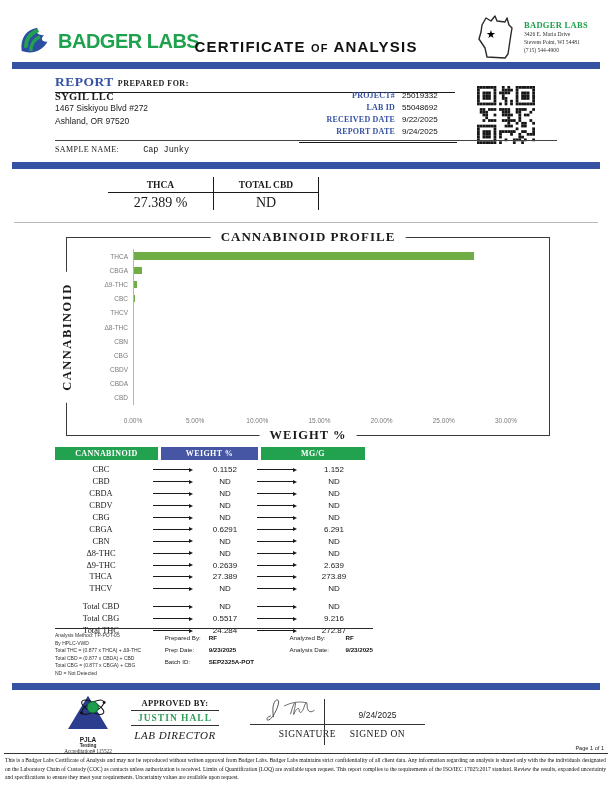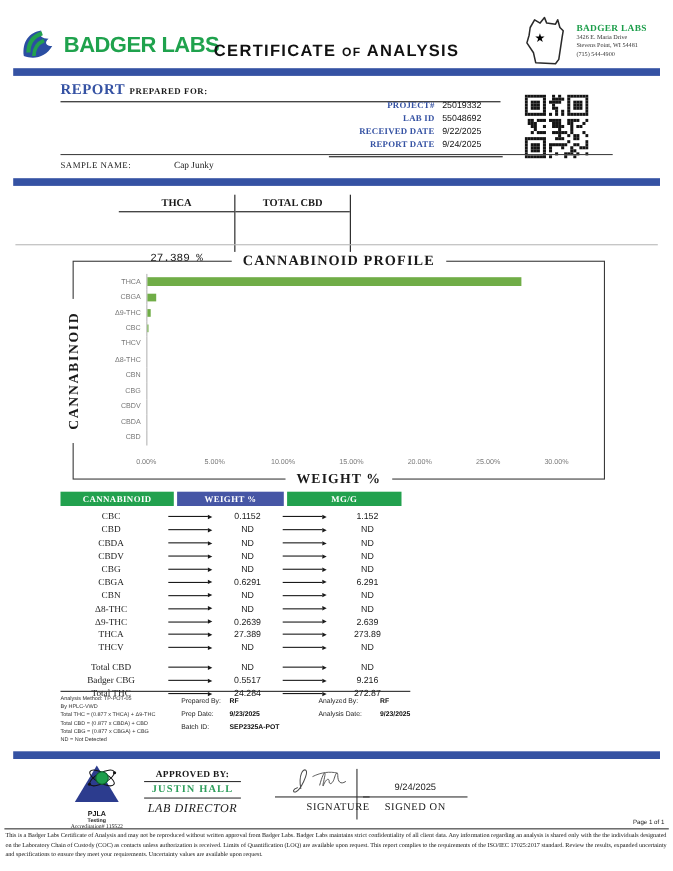--- a/index.html
+++ b/index.html
@@ -28,29 +28,29 @@
   .client-name{font-weight:bold;font-size:10.5px;letter-spacing:.3px;}
   .client-line{font-family:"Liberation Sans",sans-serif;font-size:8.5px;line-height:1.55;color:#222;}
   .meta{position:absolute;left:299px;top:90px;width:158px;border-bottom:1px solid #1a1a1a;padding-bottom:4px;}
   .meta-row{display:flex;align-items:baseline;line-height:1.5;}
   .meta-label{width:96px;text-align:right;color:#3552a3;font-size:8px;font-weight:bold;letter-spacing:.2px;}
   .meta-value{margin-left:7px;font-family:"Liberation Sans",sans-serif;font-size:8px;color:#111;}
   .qr{position:absolute;left:477px;top:86px;width:58px;height:58px;}
   .sample-row{position:absolute;left:55px;top:140px;width:502px;border-top:1px solid #444;
               padding-top:4px;display:flex;align-items:baseline;}
   .sample-label{font-size:8px;letter-spacing:.4px;}
-  .sample-value{margin-left:39px;font-family:Liberation Serif, serif;font-size:8.5px;}
+  .sample-value{margin-left:24px;font-family:Liberation Mono, monospace;font-size:8.5px;}
   
   .summary{position:absolute;left:108px;top:177px;width:349px;display:flex;}
   .sum-col{display:flex;flex-direction:column;}
   .sum-c0{width:105px;} .sum-c1{width:104px;} .sum-c2{width:140px;}
   .sum-div{border-right:1.2px solid #1a1a1a;}
   .sum-head{height:15px;line-height:16px;text-align:center;font-weight:bold;font-size:9.5px;
             border-bottom:1.2px solid #1a1a1a;}
-  .sum-val{height:17px;line-height:19px;text-align:center;font-family:Liberation Mono, monospace;font-size:10px;margin-top:33px;}
+  .sum-val{height:17px;line-height:19px;text-align:center;font-family:Liberation Serif, serif;font-size:14px;}
   .thinline{position:absolute;left:14px;right:14px;top:222px;border-top:1px solid #b8b8b8;}
   
   .chart{position:absolute;left:66px;top:237px;width:482px;height:197px;border:1.2px solid #3a3a3a;}
   .c-title{position:absolute;top:-9px;left:50%;transform:translateX(-50%);background:#fff;
            padding:0 10px;font-weight:bold;font-size:13px;letter-spacing:1px;white-space:nowrap;}
   .c-ylab{position:absolute;left:0;top:50%;transform:translate(-50%,-50%) rotate(-90deg);background:#fff;
           padding:0 12px;font-weight:bold;font-size:12.5px;letter-spacing:1.5px;white-space:nowrap;}
   .c-xlab{position:absolute;bottom:-8px;left:50%;transform:translateX(-50%);background:#fff;
           padding:0 10px;font-weight:bold;font-size:12.5px;letter-spacing:1px;white-space:nowrap;}
   .c-plot{position:absolute;left:12px;right:12px;top:11px;bottom:30px;}
@@ -142,20 +142,25 @@
     </div>
   </div>
 
   <div class="bluebar" style="top:62px"></div>
 
   <div class="report-head">
     <span class="report-word">REPORT</span>
     <span class="prepared">PREPARED FOR:</span>
   </div>
 
+  <div class="client">
+    <div class="client-name">SYGIL LLC</div>
+    <div class="client-line">1467 Siskiyou Blvd #272</div>
+    <div class="client-line">Ashland, OR 97520</div>
+  </div>
 
   <div class="meta">
       <div class="meta-row">
         <span class="meta-label">PROJECT#</span>
         <span class="meta-value">25019332</span>
       </div>
       <div class="meta-row">
         <span class="meta-label">LAB ID</span>
         <span class="meta-value">55048692</span>
       </div>
@@ -624,21 +629,21 @@
             <div class="arr-head"></div>
           </div>
           <div class="t-val t-val1">ND</div>
           <div class="arr">
             <div class="arr-line"></div>
             <div class="arr-head"></div>
           </div>
           <div class="t-val t-val2">ND</div>
         </div>
         <div class="t-row">
-          <div class="t-name">Badger CBG</div>
+          <div class="t-name">Total CBG</div>
           <div class="arr">
             <div class="arr-line"></div>
             <div class="arr-head"></div>
           </div>
           <div class="t-val t-val1">0.5517</div>
           <div class="arr">
             <div class="arr-line"></div>
             <div class="arr-head"></div>
           </div>
           <div class="t-val t-val2">9.216</div>

